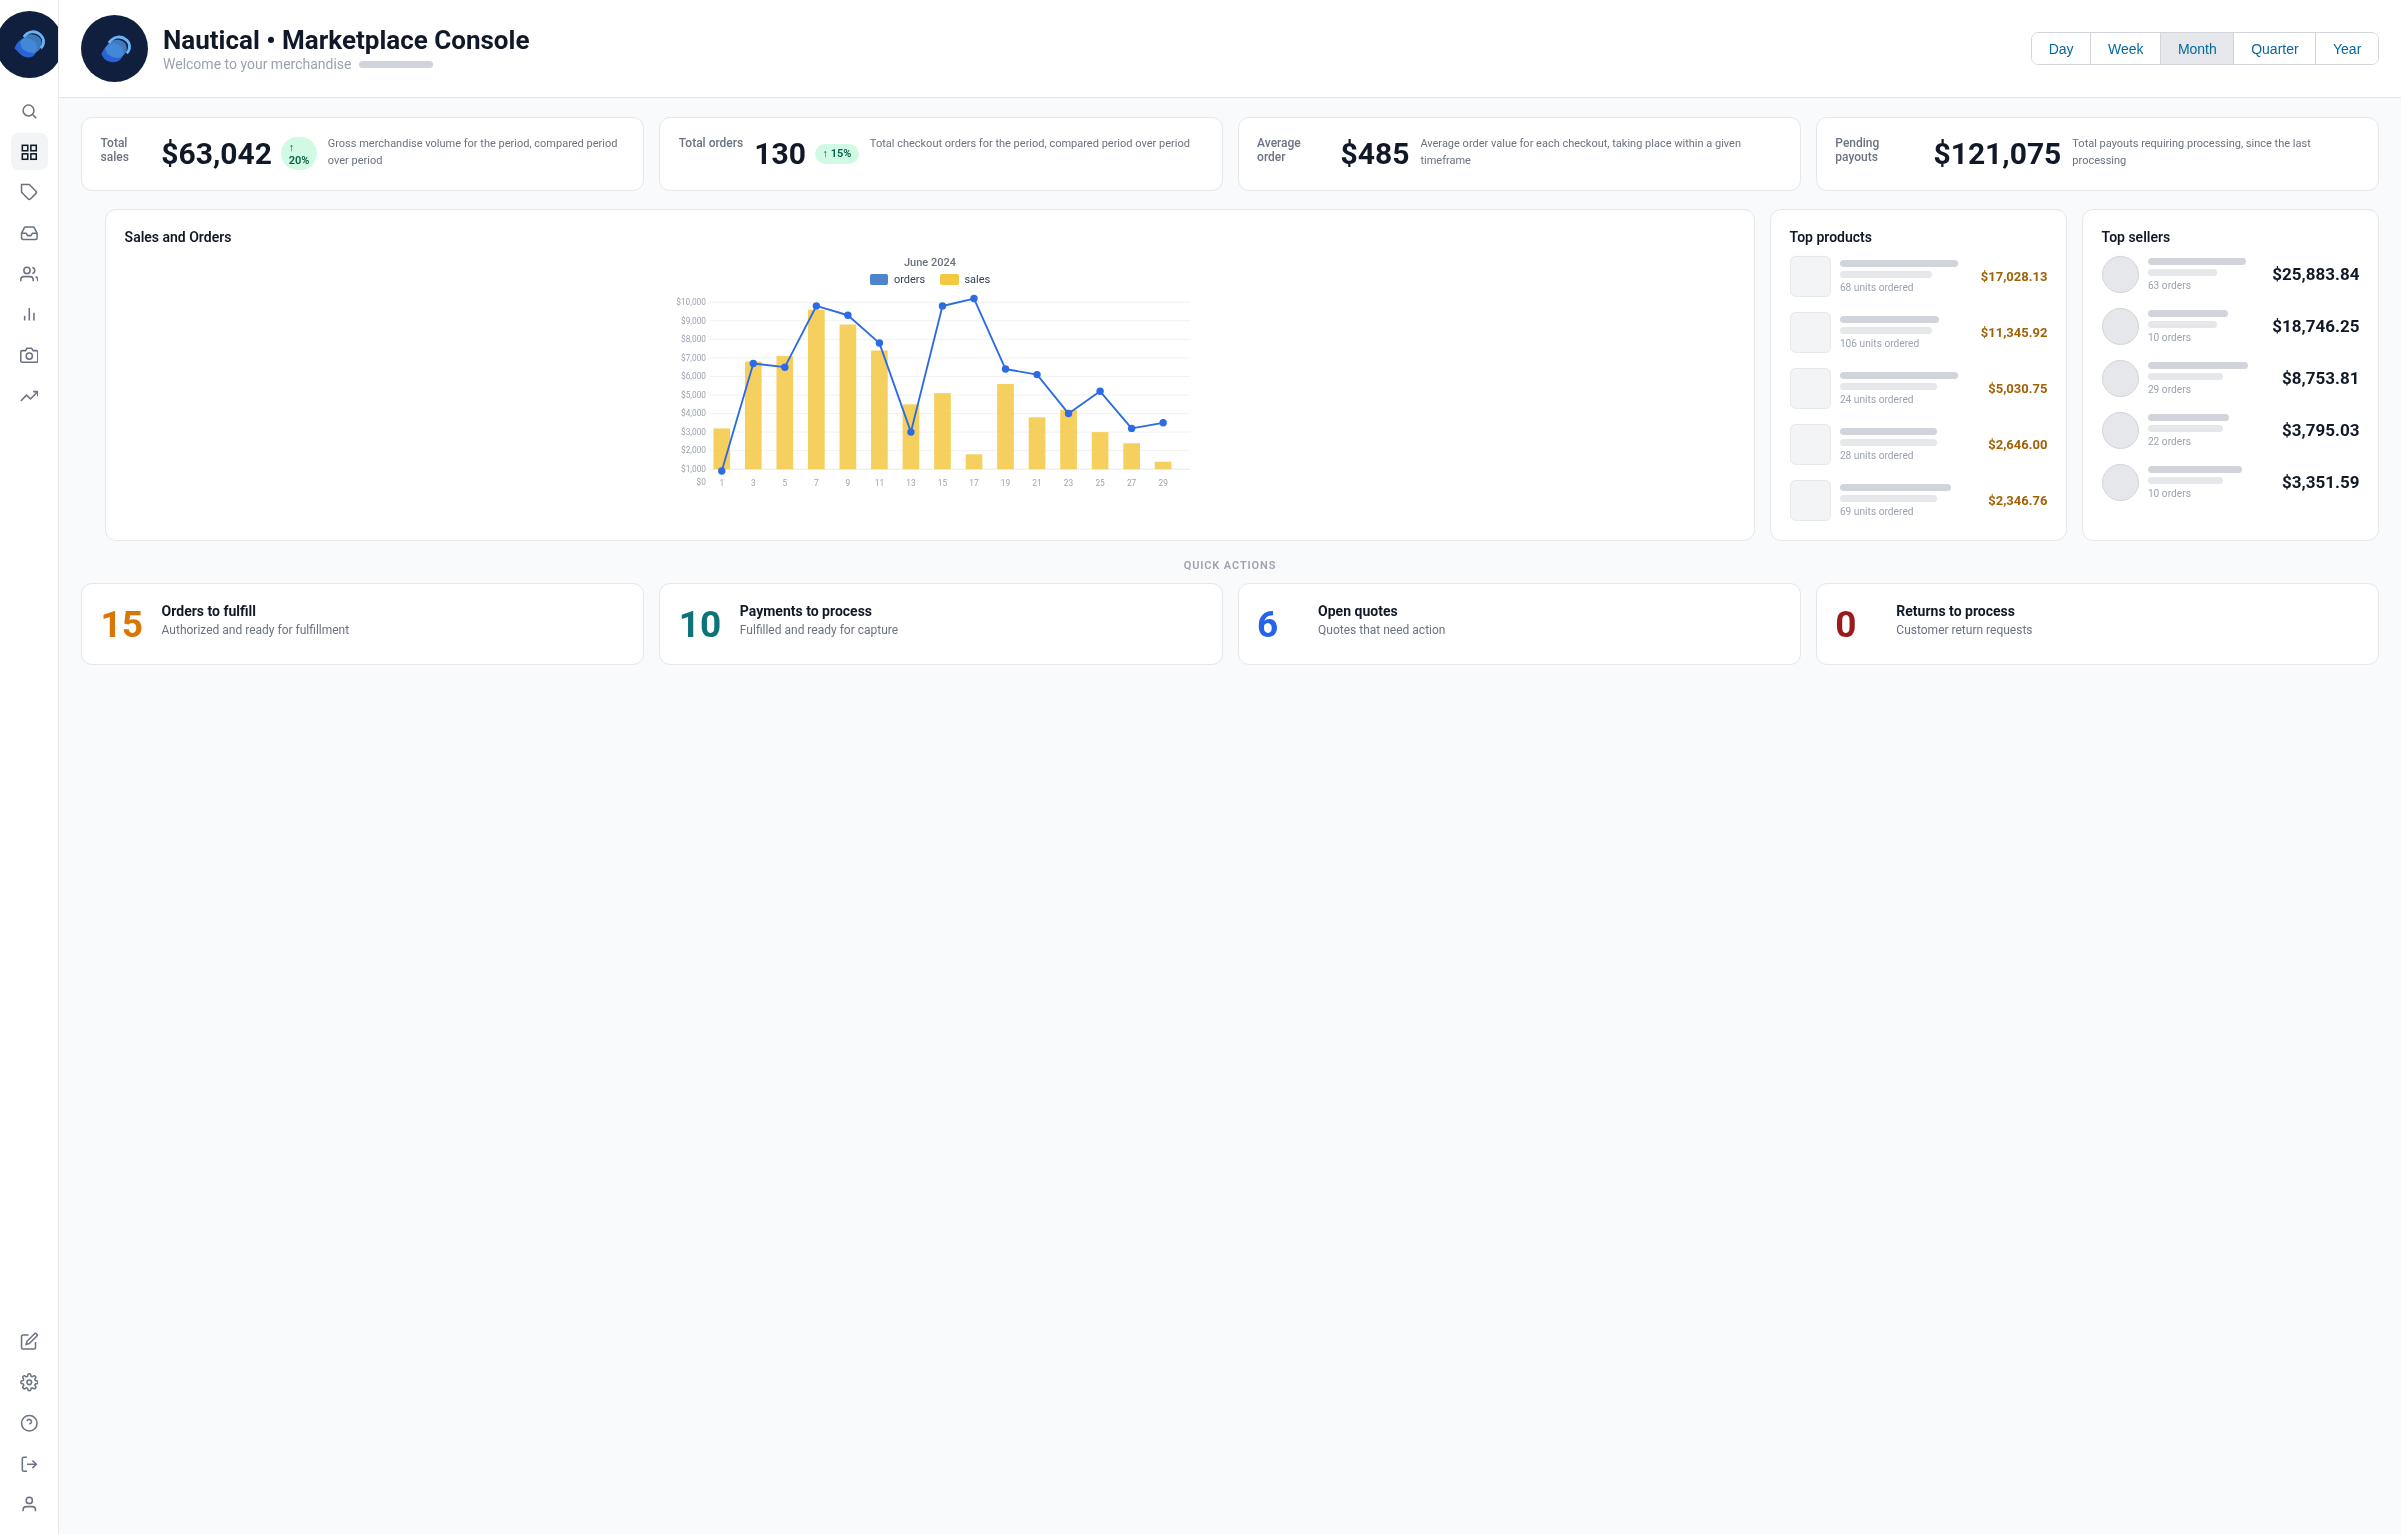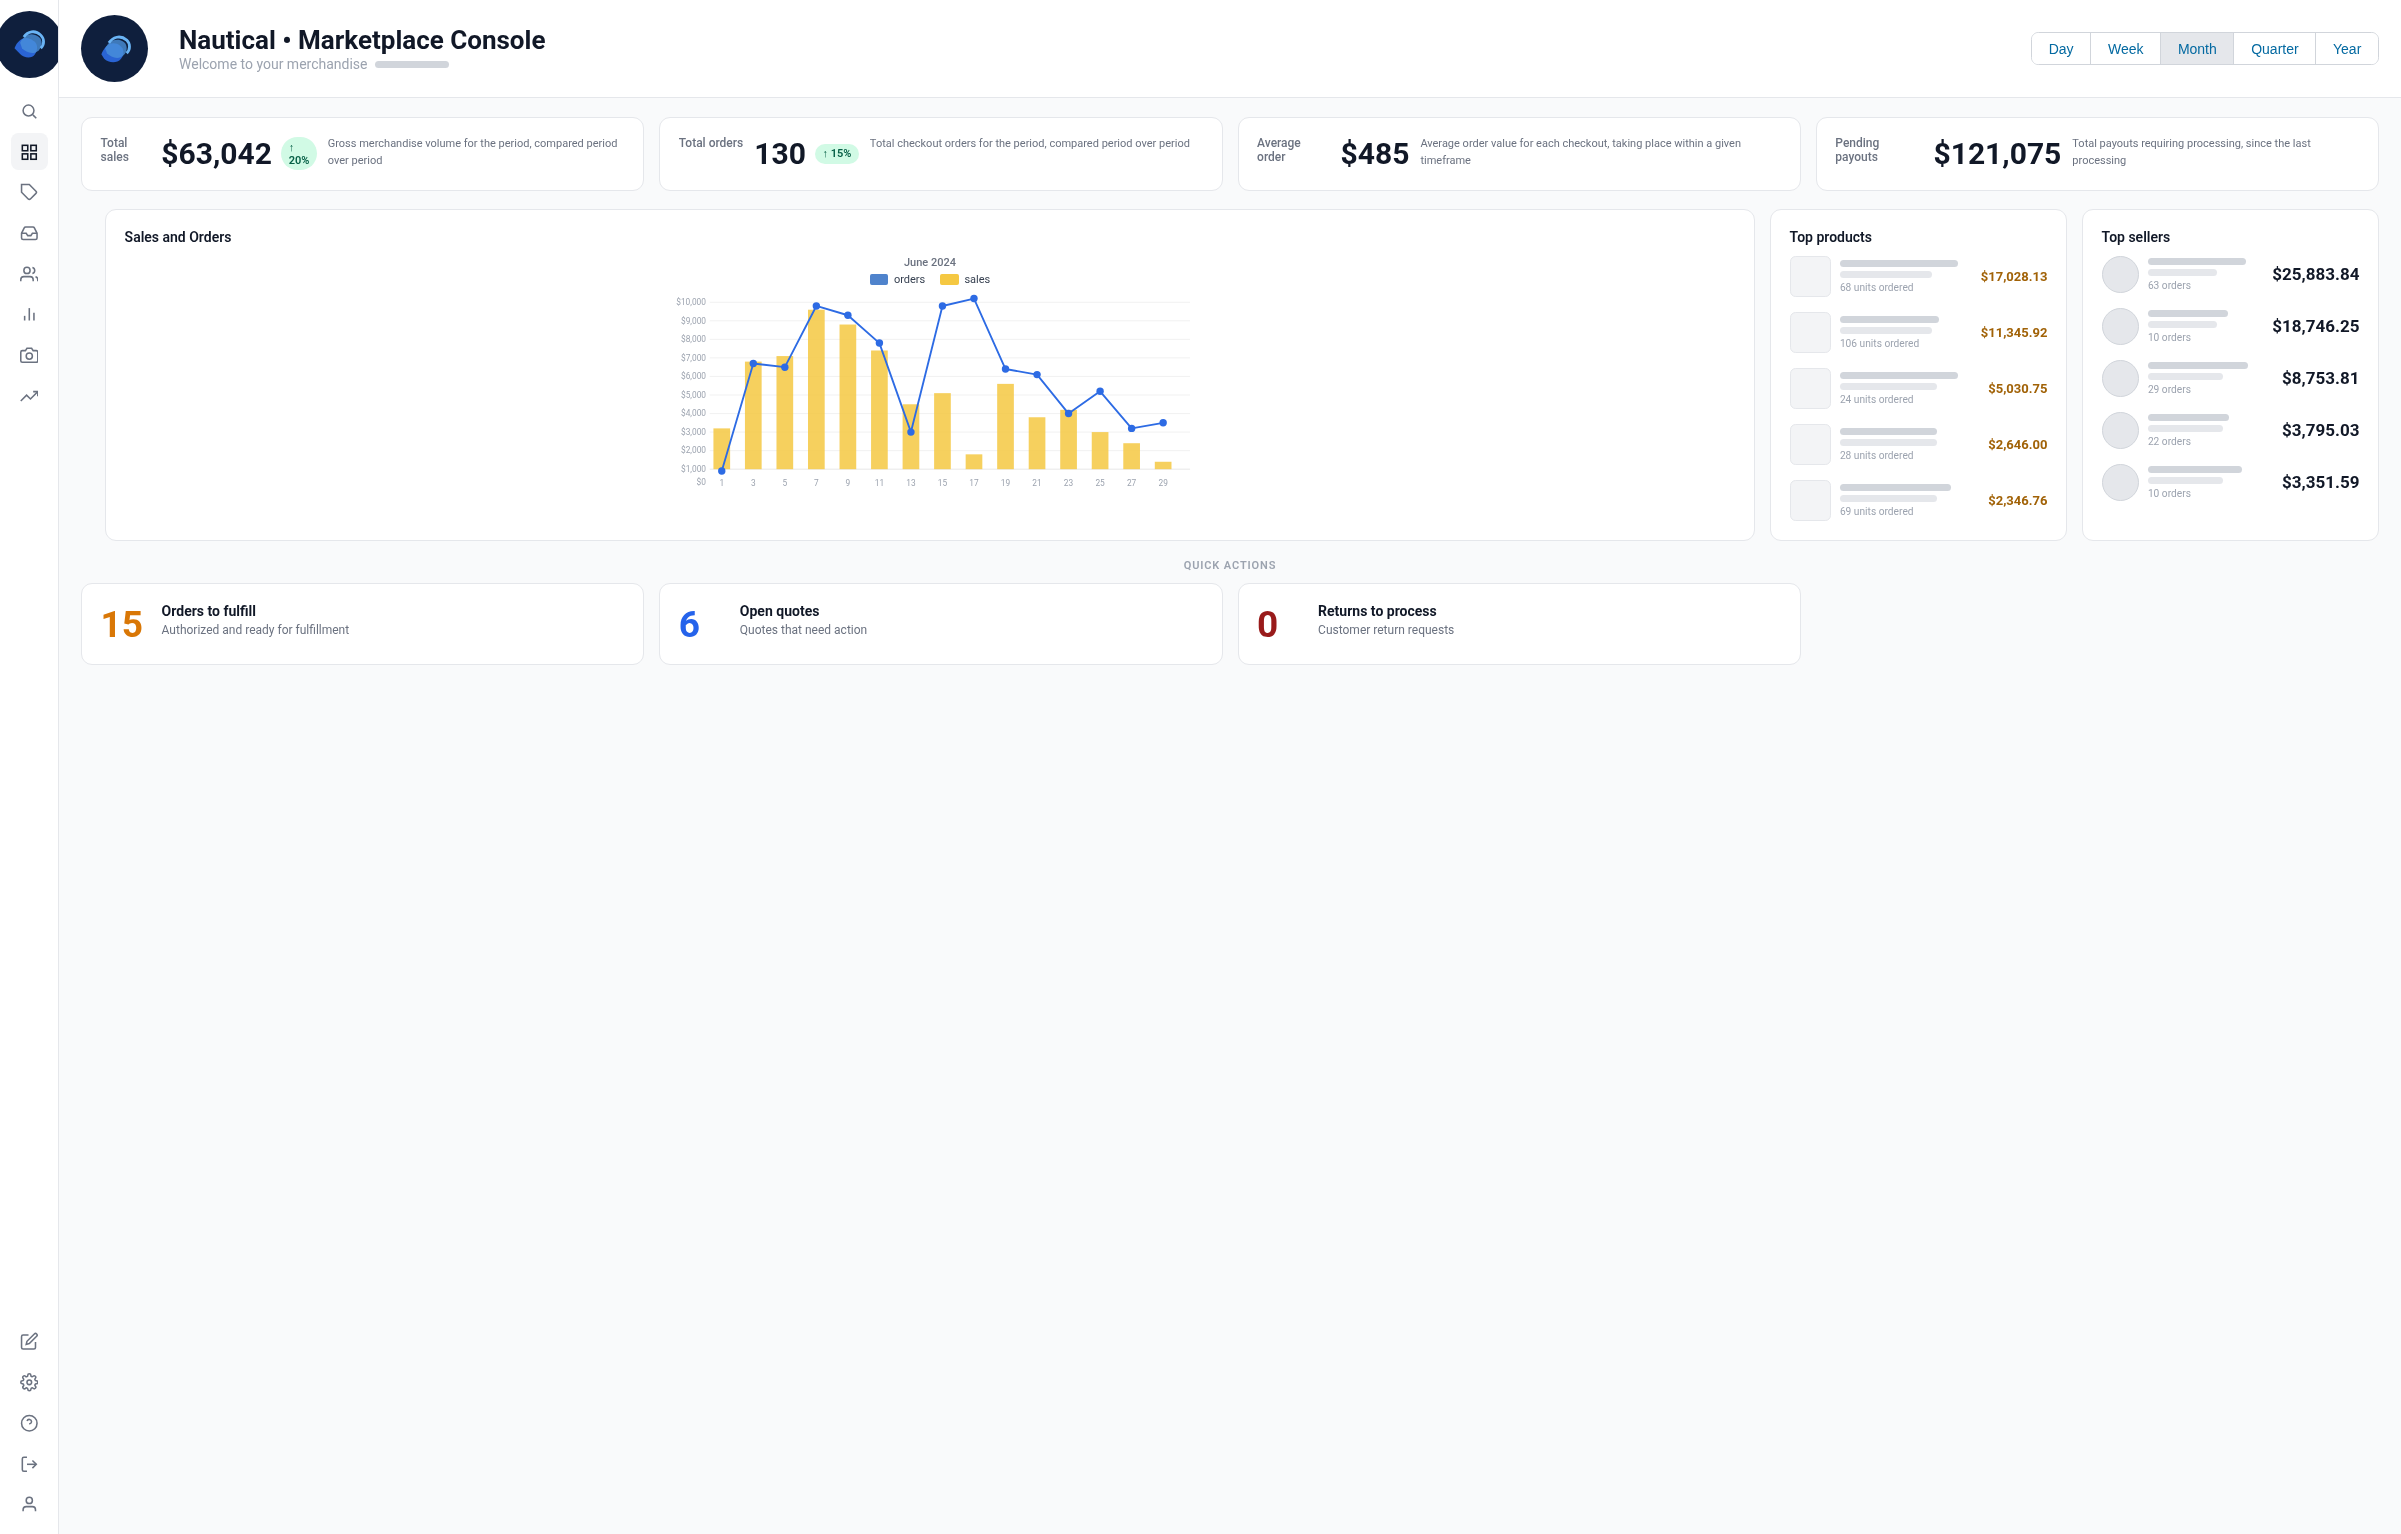--- a/index.html
+++ b/index.html
@@ -19,21 +19,21 @@
     }
     .sidebar-icon.active { background: #f3f4f6; color: #111827; }
     .sidebar-spacer { flex: 1; }
 
     
     .main { flex: 1; overflow-y: auto; background: #f9fafb; }
 
     
     .header {
       background: #fff; border-bottom: 0.9px solid #e5e7eb;
-      padding: 15px 22px; display: flex; align-items: center; gap: 31px;
+      padding: 15px 22px; display: flex; align-items: center; gap: 15px;
     }
     .header-logo {
       width: 67px; height: 67px; border-radius: 50%; background: #0f1f3d;
       display: flex; align-items: center; justify-content: center; flex-shrink: 0;
     }
     .header-logo svg { width: 45px; height: 45px; }
     .header-text { flex: 1; }
     .header-title { font-size: 26px; font-weight: 700; color: #111827; }
     .header-subtitle { font-size: 14px; color: #9ca3af; margin-top: 1.9px; display: flex; align-items: center; gap: 7.4px; }
     .header-subtitle-bar { width: 74px; height: 7.4px; background: #d1d5db; border-radius: 3.7px; }
@@ -481,20 +481,27 @@
     <div class="quick-actions-label">QUICK ACTIONS</div>
     <div class="quick-actions-grid" id="quick-actions-grid">
         <div class="action-card">
       <div class="action-number orange">15</div>
       <div class="action-text">
         <div class="action-title">Orders to fulfill</div>
         <div class="action-desc">Authorized and ready for fulfillment</div>
       </div>
     </div>
         <div class="action-card">
+      <div class="action-number teal">10</div>
+      <div class="action-text">
+        <div class="action-title">Payments to process</div>
+        <div class="action-desc">Fulfilled and ready for capture</div>
+      </div>
+    </div>
+        <div class="action-card">
       <div class="action-number blue">6</div>
       <div class="action-text">
         <div class="action-title">Open quotes</div>
         <div class="action-desc">Quotes that need action</div>
       </div>
     </div>
         <div class="action-card">
       <div class="action-number dark-red">0</div>
       <div class="action-text">
         <div class="action-title">Returns to process</div>

